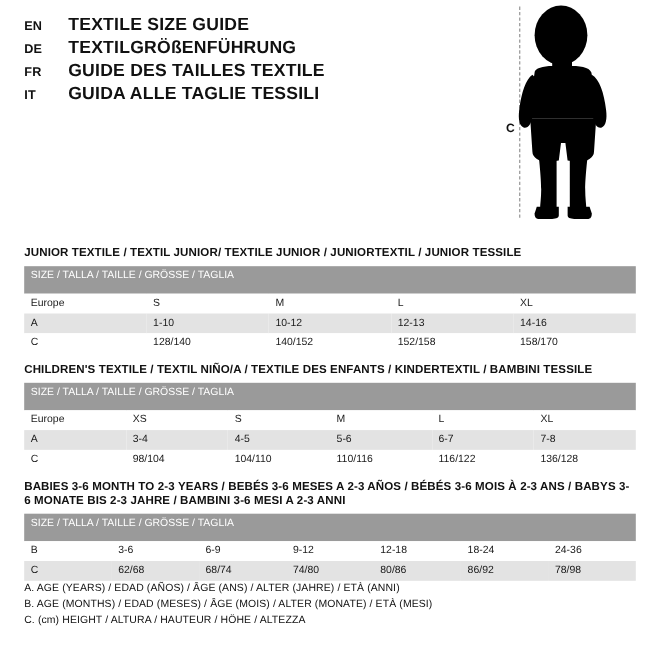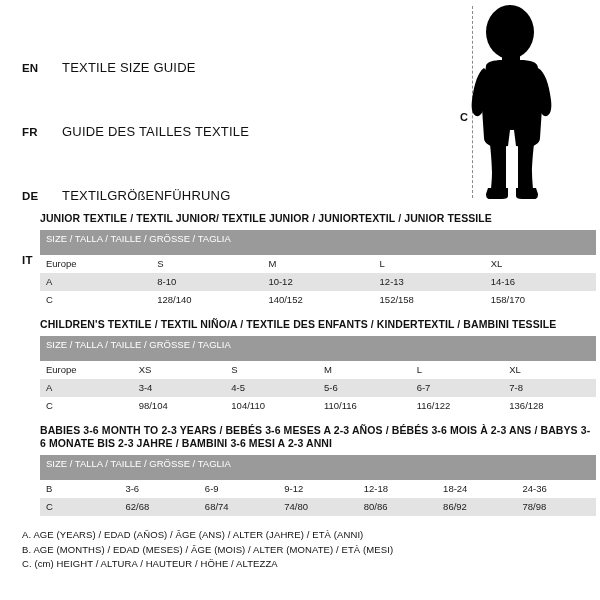--- a/index.html
+++ b/index.html
@@ -36,25 +36,24 @@
     margin-bottom: 3px;
   }
   .lang-code {
     width: 40px;
     font-size: 11.5px;
     font-weight: bold;
     letter-spacing: 0.2px;
     color: #111;
   }
   .lang-title {
-    font-size: 13px;
-    font-weight: normal;
+    font-size: 16px;
+    font-weight: bold;
     letter-spacing: 0.2px;
     color: #111;
-    margin-top: 46px;
   }
 
   
   .figure-wrap {
     position: absolute;
     left: 440px;
     top: 4px;
     width: 150px;
     height: 200px;
   }
@@ -78,22 +77,23 @@
     font-size: 11px;
     font-weight: bold;
     color: #111;
     background: #ffffff;
     padding: 1px 2px;
   }
 
   
   .section {
     position: absolute;
-    left: 40px;
+    left: 22px;
     width: 556px;
+    margin-top: 12px;
   }
   .section-title {
     font-size: 10.5px;
     font-weight: bold;
     color: #111;
     margin-bottom: 5px;
     line-height: 13px;
     letter-spacing: 0.1px;
   }
   table.size-table {
@@ -143,26 +143,26 @@
 <body>
 
 <div class="page">
 
   <div class="header">
     <div class="header-row">
       <div class="lang-code">EN</div>
       <div class="lang-title">TEXTILE SIZE GUIDE</div>
     </div>
     <div class="header-row">
+      <div class="lang-code">DE</div>
+      <div class="lang-title">TEXTILGRÖßENFÜHRUNG</div>
+    </div>
+    <div class="header-row">
       <div class="lang-code">FR</div>
       <div class="lang-title">GUIDE DES TAILLES TEXTILE</div>
-    </div>
-    <div class="header-row">
-      <div class="lang-code">DE</div>
-      <div class="lang-title">TEXTILGRÖßENFÜHRUNG</div>
     </div>
     <div class="header-row">
       <div class="lang-code">IT</div>
       <div class="lang-title">GUIDA ALLE TAGLIE TESSILI</div>
     </div>
   </div>
 
   <div class="figure-wrap">
     <div class="dashline"></div>
     <div class="c-label">C</div>
@@ -200,21 +200,21 @@
       </tr>
       <tr class="plain">
         <td class="rowlabel">Europe</td>
         <td>S</td>
         <td>M</td>
         <td>L</td>
         <td>XL</td>
       </tr>
       <tr class="shade">
         <td class="rowlabel">A</td>
-        <td>8-10</td>
+        <td>1-10</td>
         <td>10-12</td>
         <td>12-13</td>
         <td>14-16</td>
       </tr>
       <tr class="plain">
         <td class="rowlabel">C</td>
         <td>128/140</td>
         <td>140/152</td>
         <td>152/158</td>
         <td>158/170</td>

